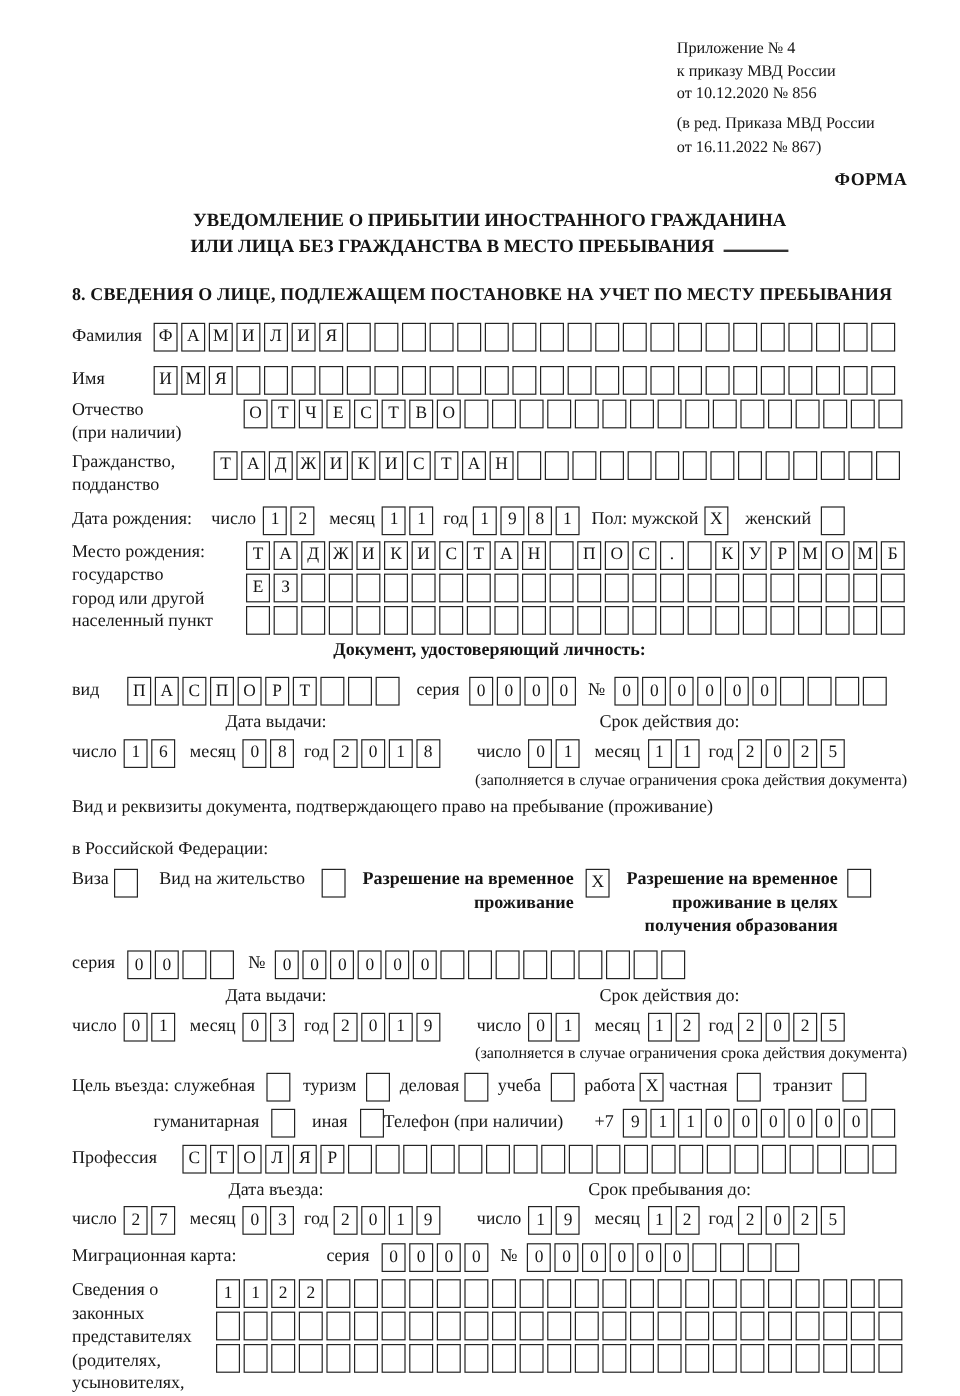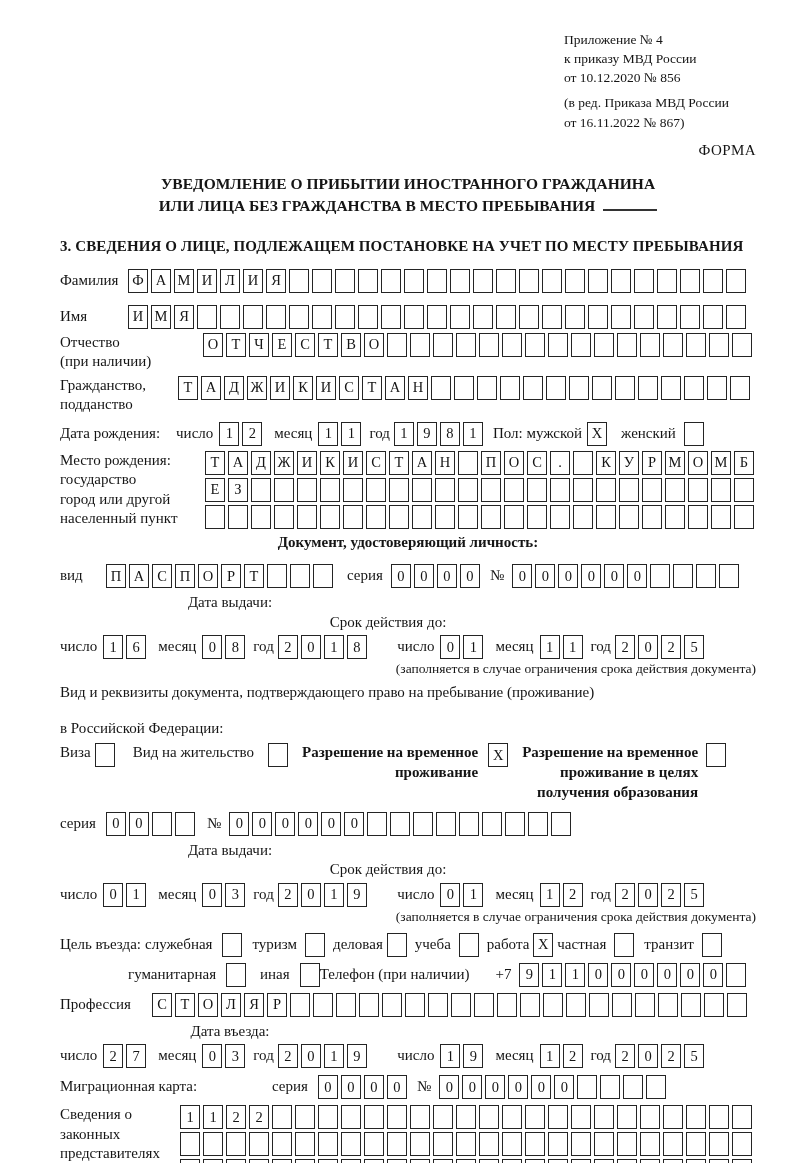--- a/index.html
+++ b/index.html
@@ -9,21 +9,21 @@
     font-family: "Liberation Serif", serif;
     color: #151515;
     overflow: hidden;
     position: relative;
   }
   .page { padding: 30px 44px 0 60px; }
 
   
   .annex { margin-left: auto; width: 192px; font-size: 13.5px; line-height: 1.42; }
   .annex .amend { margin-top: 6px; }
-  .forma { text-align: right; font-weight: normal; font-size: 15px; margin-top: 10px; letter-spacing: .4px; }
+  .forma { text-align: right; font-weight: bold; font-size: 15px; margin-top: 10px; letter-spacing: .4px; }
   .title { text-align: center; font-weight: bold; font-size: 15.5px; line-height: 1.45; margin-top: 14px; }
   .blank-line { display: inline-block; width: 54px; border-bottom: 2px solid #333; height: 13px; margin-left: 8px; }
   .section-title { font-weight: bold; font-size: 15px; margin-top: 20px; letter-spacing: .1px; }
 
   
   .lbl { font-size: 15px; line-height: 1.3; white-space: nowrap; }
   .cells { display: inline-flex; gap: 3px; flex: none; }
   .cell, .checkbox {
     width: 20px; height: 24px; flex: none;
     border: 1.6px solid #242424; background: #fff;
@@ -42,21 +42,21 @@
   .w145 { width: 145px; }
   .w120 { width: 120px; }
   .stack3 > .cells { display: flex; }
   .stack3 > .cells + .cells { margin-top: 3px; }
 
   .numrow { display: flex; align-items: center; margin-top: 3px; }
   .numgrp { display: flex; align-items: center; }
   .numgrp .lbl { margin-right: 6px; }
   .numgrp .mid { margin-left: 12px; }
   .numgrp.rightgrp { margin-left: auto; margin-right: 52px; }
-  .hdrrow { display: flex; margin-top: 5px; flex-direction: column; }
+  .hdrrow { display: flex; margin-top: 5px; }
   .hdrrow .lefthdr { width: 340px; text-align: center; }
   .hdrrow .righthdr { flex: 1; text-align: center; padding-right: 40px; }
   .note-right { text-align: right; font-size: 13.5px; margin-top: 2px; }
 
   .opt { display: flex; align-items: flex-start; }
   .opt .checkbox { margin-top: 0; }
   .opt-lines { font-size: 15px; text-align: right; line-height: 1.32; font-weight: bold; }
   .gap4  { margin-left: 4px; }
   .gap8  { margin-left: 8px; }
   .gap10 { margin-left: 10px; }
@@ -82,21 +82,21 @@
 
   <div class="forma">ФОРМА</div>
 
   <div class="title">
     <div>УВЕДОМЛЕНИЕ О ПРИБЫТИИ ИНОСТРАННОГО ГРАЖДАНИНА</div>
     <div>
       <span>ИЛИ ЛИЦА БЕЗ ГРАЖДАНСТВА В МЕСТО ПРЕБЫВАНИЯ</span><span class="blank-line"></span>
     </div>
   </div>
 
-  <div class="section-title">3. СВЕДЕНИЯ О ЛИЦЕ, ПОДЛЕЖАЩЕМ ПОСТАНОВКЕ НА УЧЕТ ПО МЕСТУ ПРЕБЫВАНИЯ</div>
+  <div class="section-title">8. СВЕДЕНИЯ О ЛИЦЕ, ПОДЛЕЖАЩЕМ ПОСТАНОВКЕ НА УЧЕТ ПО МЕСТУ ПРЕБЫВАНИЯ</div>
 
   <div class="row vcenter" style="margin-top:14px">
     <span class="lbl lblcol w68">Фамилия</span>
     <span class="cells">
         <span class="cell">Ф</span>
         <span class="cell">А</span>
         <span class="cell">М</span>
         <span class="cell">И</span>
         <span class="cell">Л</span>
         <span class="cell">И</span>
@@ -593,20 +593,21 @@
         <span class="cell"></span>
         <span class="cell"></span>
         <span class="cell"></span>
         <span class="cell"></span>
         <span class="cell"></span>
       </span>
   </div>
 
   <div class="hdrrow">
     <div class="lefthdr lbl">Дата въезда:</div>
+    <div class="righthdr lbl">Срок пребывания до:</div>
   </div>
 
   <div class="numrow">
     <div class="numgrp">
       <span class="lbl">число</span>
       <span class="cells">
           <span class="cell">2</span>
           <span class="cell">7</span>
         </span>
       <span class="lbl mid">месяц</span>

